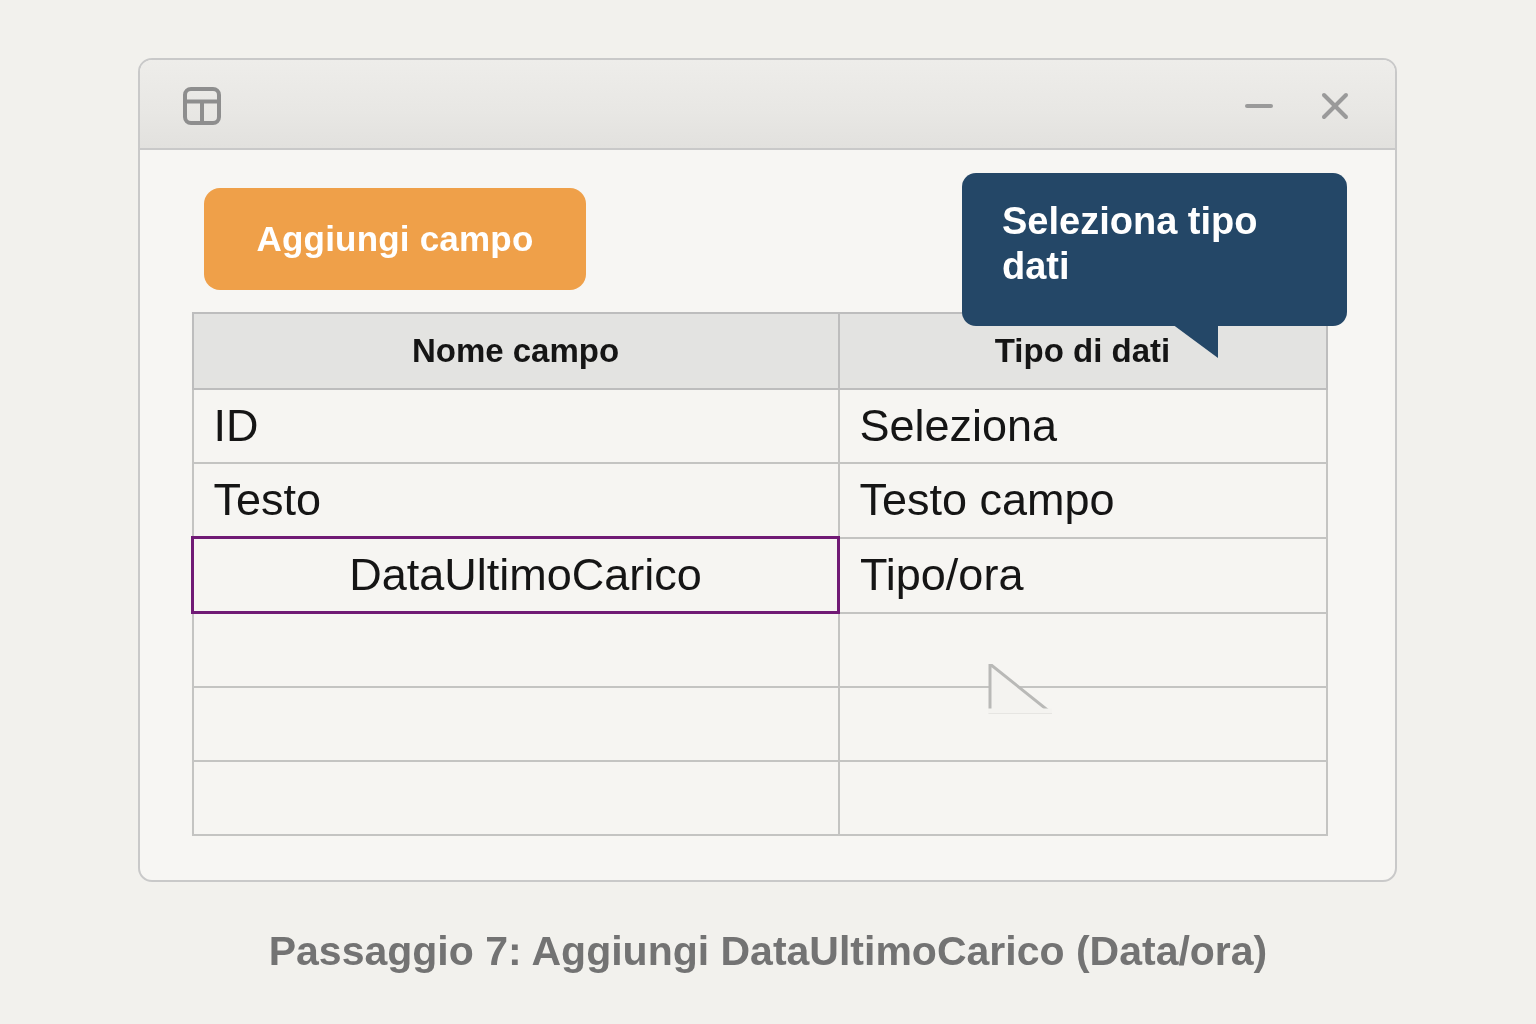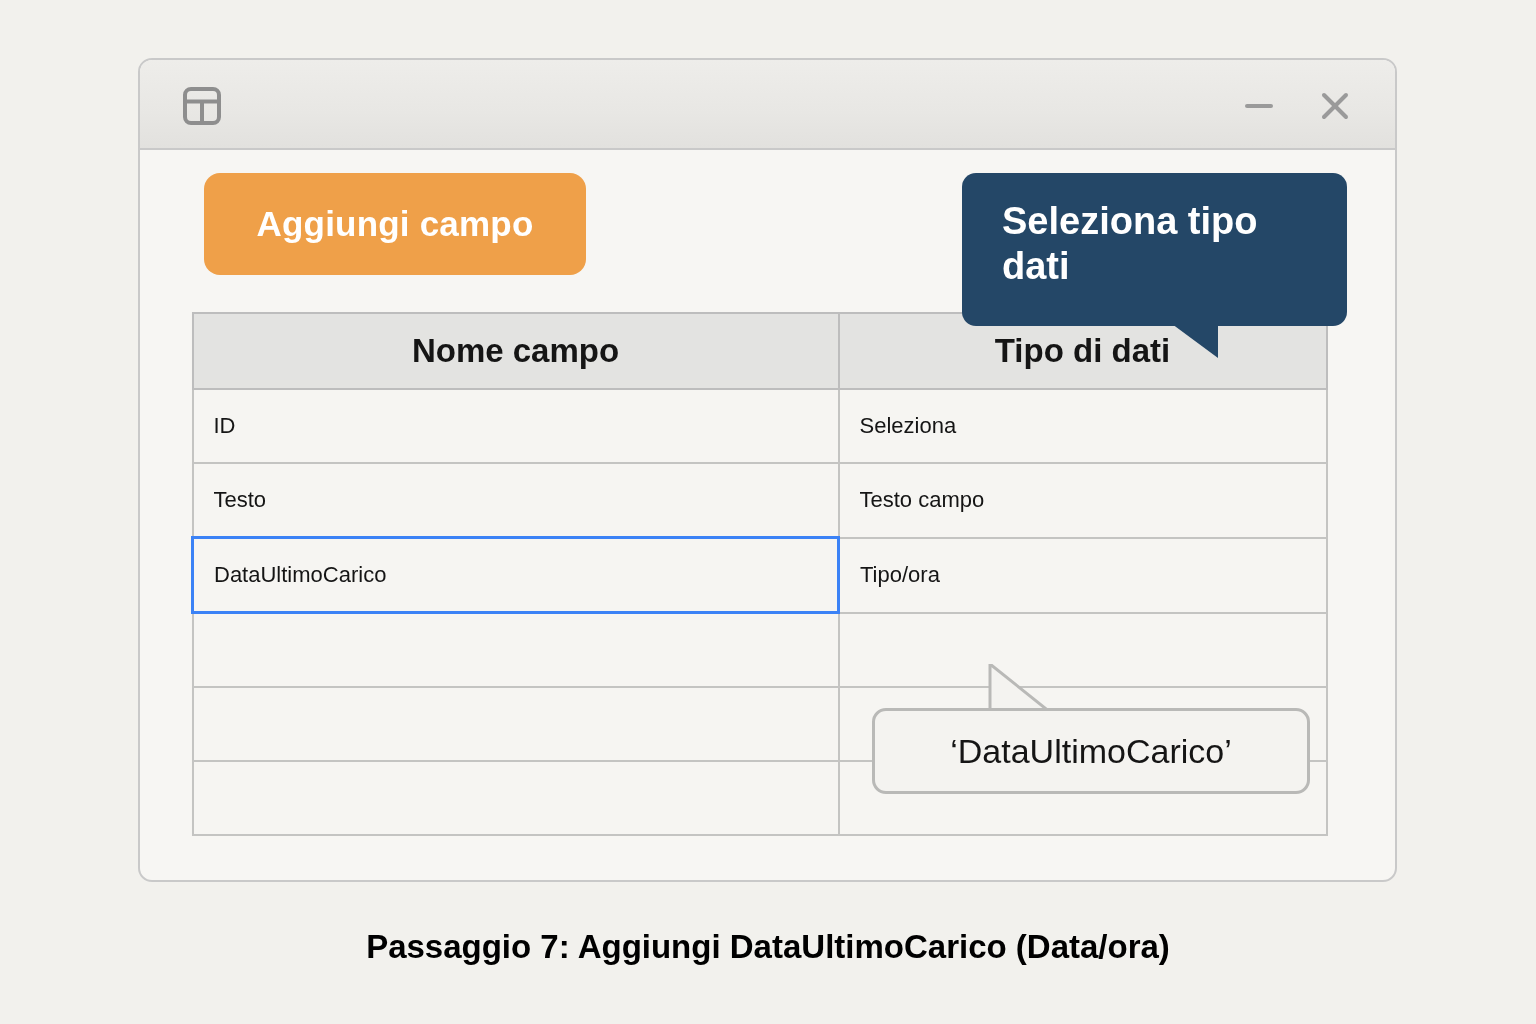--- a/index.html
+++ b/index.html
@@ -57,21 +57,21 @@
     justify-content: center;
     color: #9a9a9a;
   }
   #minimize-button { right: 112px; }
   #close-button { right: 36px; }
 
   
   #add-field-button {
     position: absolute;
     left: 64px;
-    top: 113px;
+    top: 128px;
     width: 382px;
     height: 102px;
     background: #efa049;
     border: none;
     border-radius: 16px;
     color: #ffffff;
     font-size: 35px;
     font-weight: 700;
     letter-spacing: 0.2px;
     cursor: pointer;
@@ -97,29 +97,30 @@
     border: 2px solid #bdbdbd;
     font-size: 33px;
     font-weight: 700;
     color: #151515;
     text-align: center;
     font-family: "Liberation Sans", sans-serif;
   }
   #field-table td {
     height: 72px;
     border: 2px solid #c4c4c2;
-    font-size: 22px;
+    font-size: 45px;
     color: #151515;
     text-align: left;
     padding: 0 0 0 20px;
     background: #f6f5f2;
     font-family: "Liberation Sans", sans-serif;
   }
   #field-table tr.row-highlight td.cell-name {
-    border: 3px solid #3b82f6;
+    border: 3px solid #701a75;
+    text-align: center;
   }
 
   
   #datatype-tooltip {
     position: absolute;
     left: 822px;
     top: 113px;
     width: 385px;
     height: 153px;
     background: #244767;
@@ -164,23 +165,23 @@
     height: 50px;
   }
 
   
   #step-caption {
     position: absolute;
     left: 0;
     right: 0;
     top: 928px;
     text-align: center;
-    font-size: 33px;
-    font-weight: 700;
-    color: #000000;
+    font-size: 41px;
+    font-weight: 700;
+    color: #737373;
     font-family: "Liberation Sans", sans-serif;
   }
 </style>
 </head>
 <body>
 
 <div id="app-window">
 
   <div id="title-bar">
 
@@ -253,19 +254,16 @@
       <polygon points="0,0 46,0 46,34" fill="#244767"></polygon>
     </svg>
   </span>
 
   <span id="fieldname-callout-tail">
     <svg width="64" height="50" viewBox="0 0 64 50">
       <polygon points="2,0 2,48 62,48" fill="#f4f3f0" stroke="#b9b9b7" stroke-width="3"></polygon>
       <line x1="0" y1="47" x2="64" y2="47" stroke="#f4f3f0" stroke-width="5"></line>
     </svg>
   </span>
-  <div id="fieldname-callout">
-    <span>‘DataUltimoCarico’</span>
-  </div>
 
 </div>
 
 <div id="step-caption">Passaggio 7: Aggiungi DataUltimoCarico (Data/ora)</div>
 
 </body></html>

